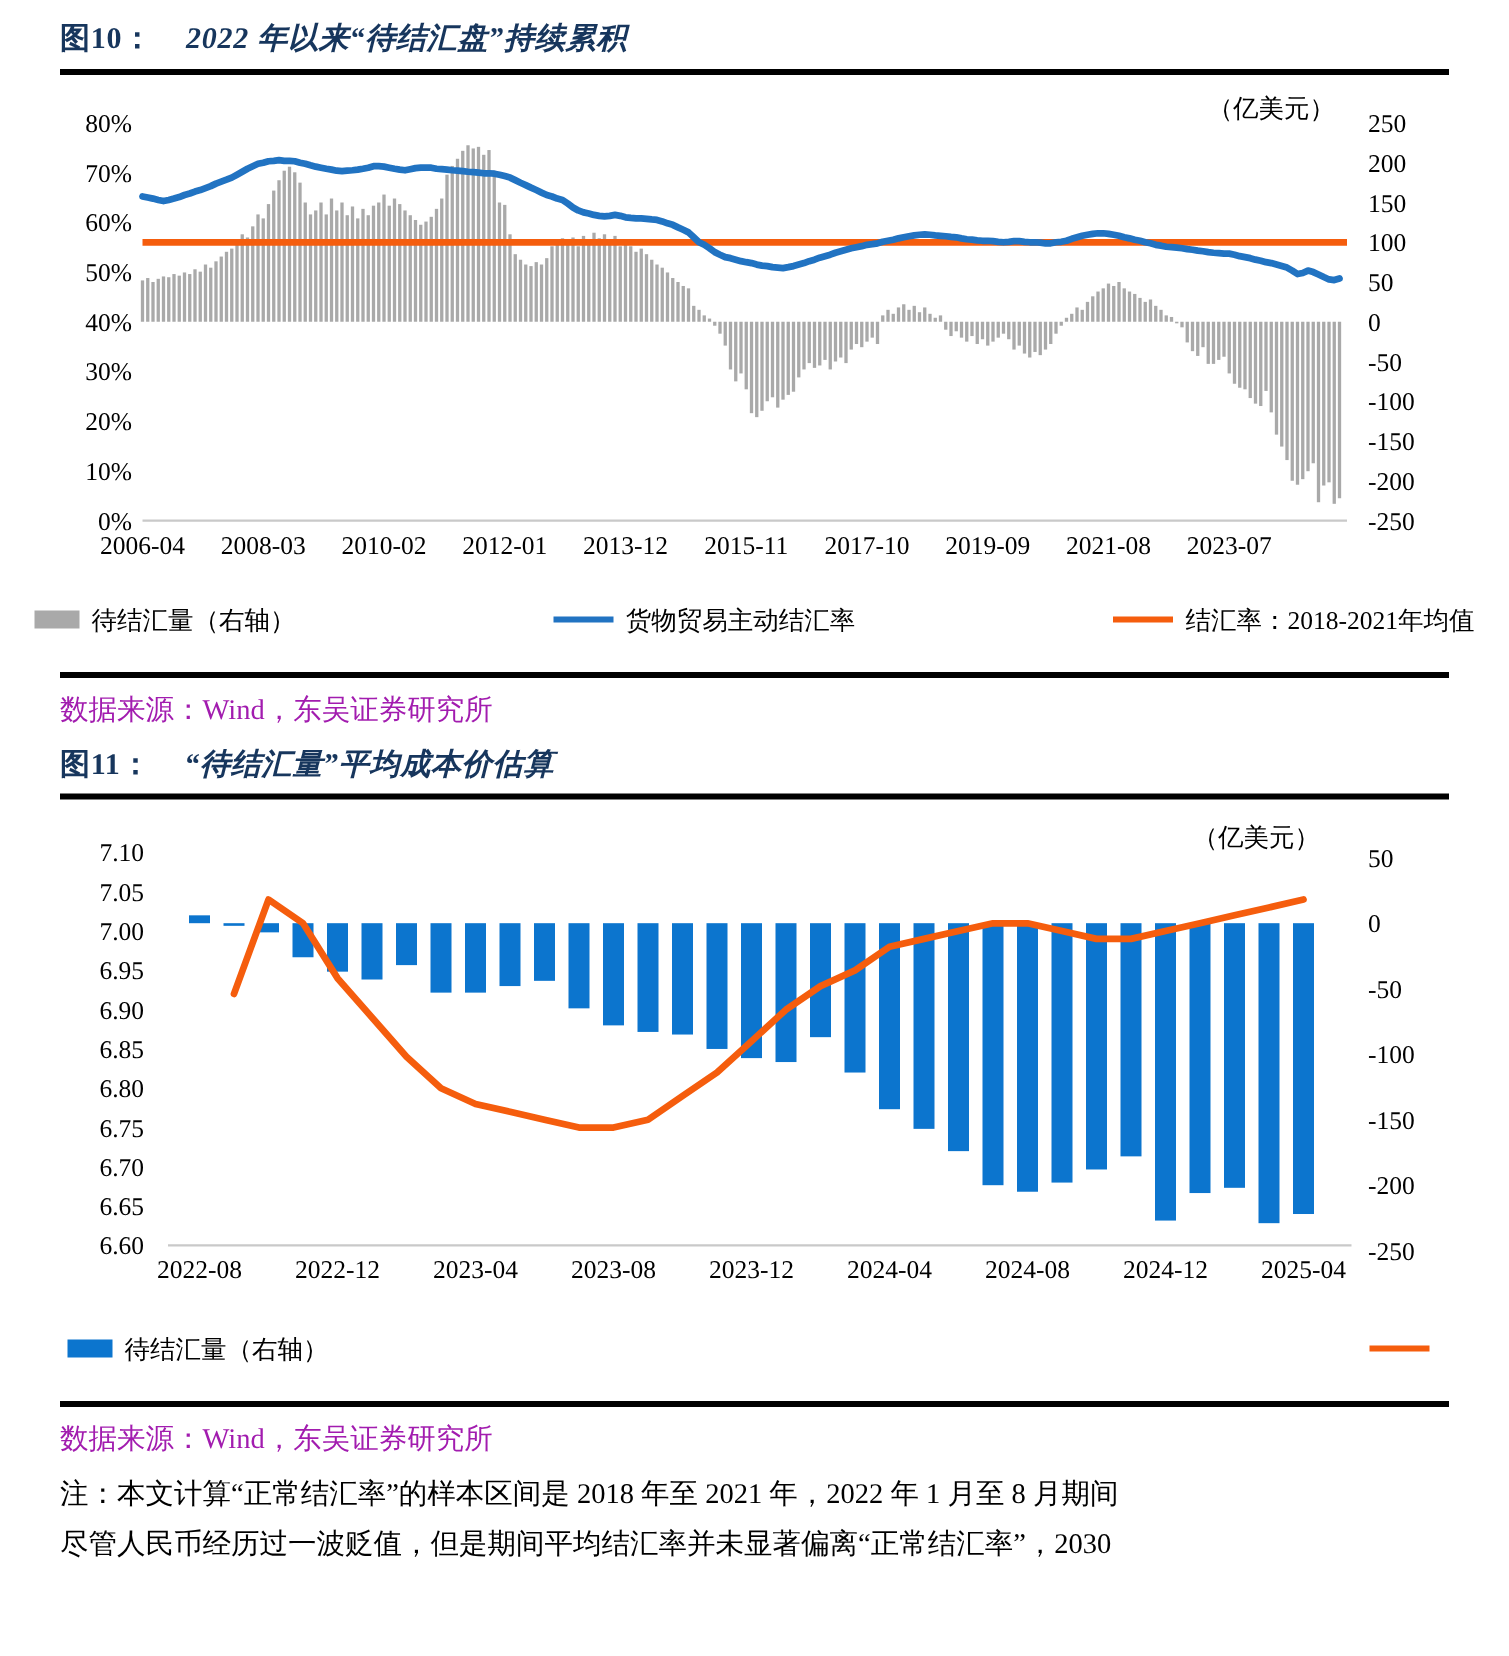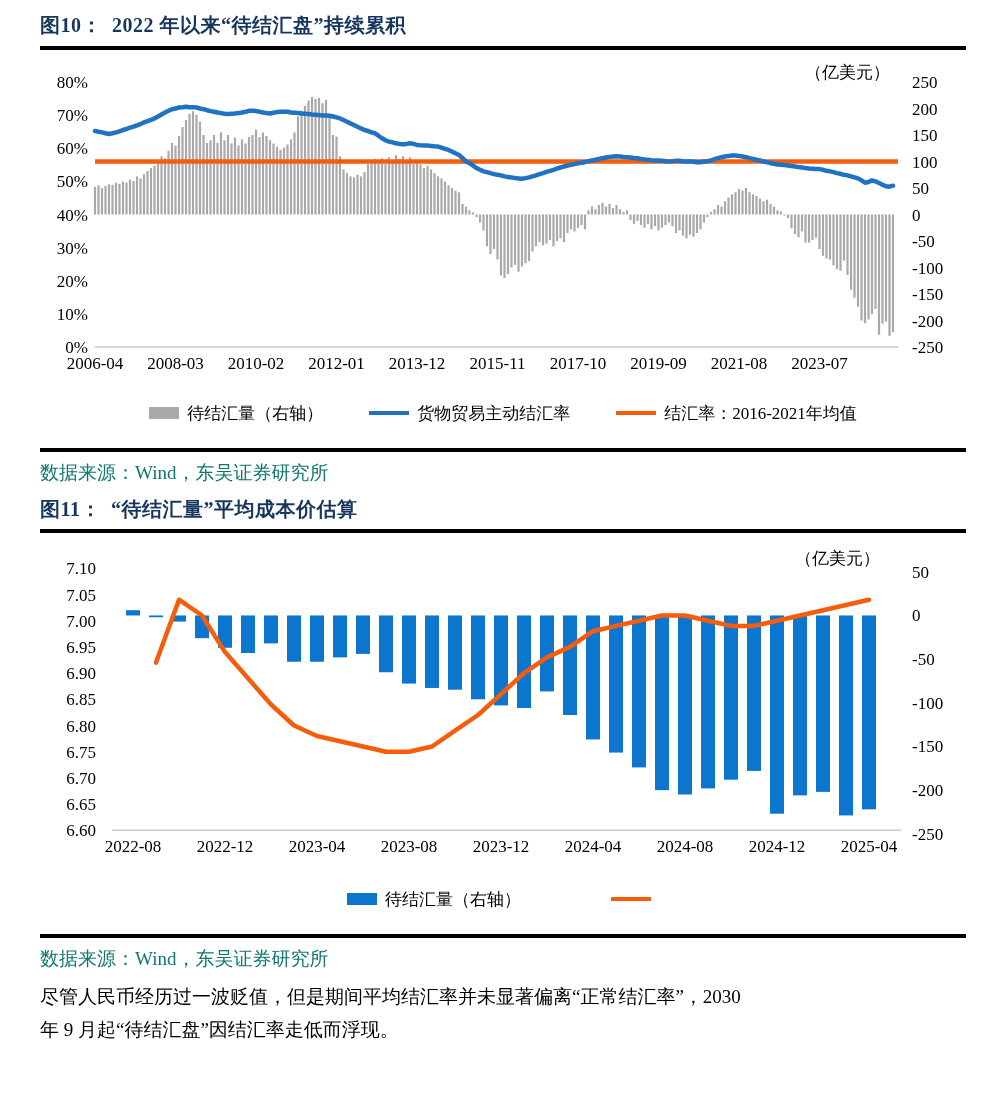--- a/index.html
+++ b/index.html
@@ -1,24 +1,24 @@
 <!DOCTYPE html>
 <html><head>
 <meta charset="utf-8">
 <style>
   html,body{margin:0;padding:0;background:#ffffff;}
   .page{position:relative;width:1006px;height:1104px;background:#ffffff;overflow:hidden;
         font-family:"Liberation Serif","DejaVu Serif",serif;color:#000;}
   .fig-head{position:absolute;left:40px;font-size:20px;font-weight:bold;color:#17365d;
             letter-spacing:0.5px;white-space:nowrap;}
-  .fig-head .cap{margin-left:10px;}
+  .fig-head .cap{margin-left:22px;font-style:italic;}
   .rule{position:absolute;left:40px;width:926px;height:4px;background:#000;}
-  .src{position:absolute;left:40px;font-size:19px;color:#0f766e;white-space:nowrap;}
+  .src{position:absolute;left:40px;font-size:19px;color:#a21caf;white-space:nowrap;}
   svg{position:absolute;left:0;}
-  .legend{position:absolute;left:0;width:1006px;display:flex;justify-content:center;
+  .legend{position:absolute;left:0;width:1006px;display:flex;justify-content:space-between;
           align-items:center;font-size:17px;}
   .legend .item{display:flex;align-items:center;white-space:nowrap;}
   .legend .swatch-bar{display:inline-block;margin-right:8px;}
   .legend .swatch-line{display:inline-block;margin-right:8px;}
   #legend1 .item{margin:0 23px;}
   #legend2 .item{margin:0 45px;}
   .note{position:absolute;left:40px;width:935px;font-size:19px;line-height:33px;}
   .note div{white-space:nowrap;}
 </style>
 </head>
@@ -303,21 +303,21 @@
       <span class="item">
         <span class="swatch-bar" style="width: 30px; height: 12px; background: rgb(169, 169, 169);"></span>
         <span>待结汇量（右轴）</span>
       </span>
       <span class="item">
         <span class="swatch-line" style="width: 40px; height: 4.5px; background: rgb(33, 115, 194);"></span>
         <span>货物贸易主动结汇率</span>
       </span>
       <span class="item">
         <span class="swatch-line" style="width: 40px; height: 4.5px; background: rgb(245, 93, 13);"></span>
-        <span>结汇率：2016-2021年均值</span>
+        <span>结汇率：2018-2021年均值</span>
       </span>
     </div>
 
   <div class="rule" style="top:448px"></div>
   <div class="src" style="top:460px">数据来源：Wind，东吴证券研究所</div>
 
   <div class="fig-head" style="top:496px">
     <span>图11：</span><span class="cap">“待结汇量”平均成本价估算</span>
   </div>
   <div class="rule" style="top:529px"></div>
@@ -397,17 +397,17 @@
       </span>
       <span class="item">
         <span class="swatch-line" style="width: 40px; height: 4.5px; background: rgb(245, 93, 13);"></span>
       </span>
     </div>
 
   <div class="rule" style="top:934px"></div>
   <div class="src" style="top:946px">数据来源：Wind，东吴证券研究所</div>
 
   <div class="note" style="top:980px">
+    <div>注：本文计算“正常结汇率”的样本区间是 2018 年至 2021 年，2022 年 1 月至 8 月期间</div>
     <div>尽管人民币经历过一波贬值，但是期间平均结汇率并未显著偏离“正常结汇率”，2030</div>
-    <div>年 9 月起“待结汇盘”因结汇率走低而浮现。</div>
   </div>
 
 </div>
 
 </body></html>

